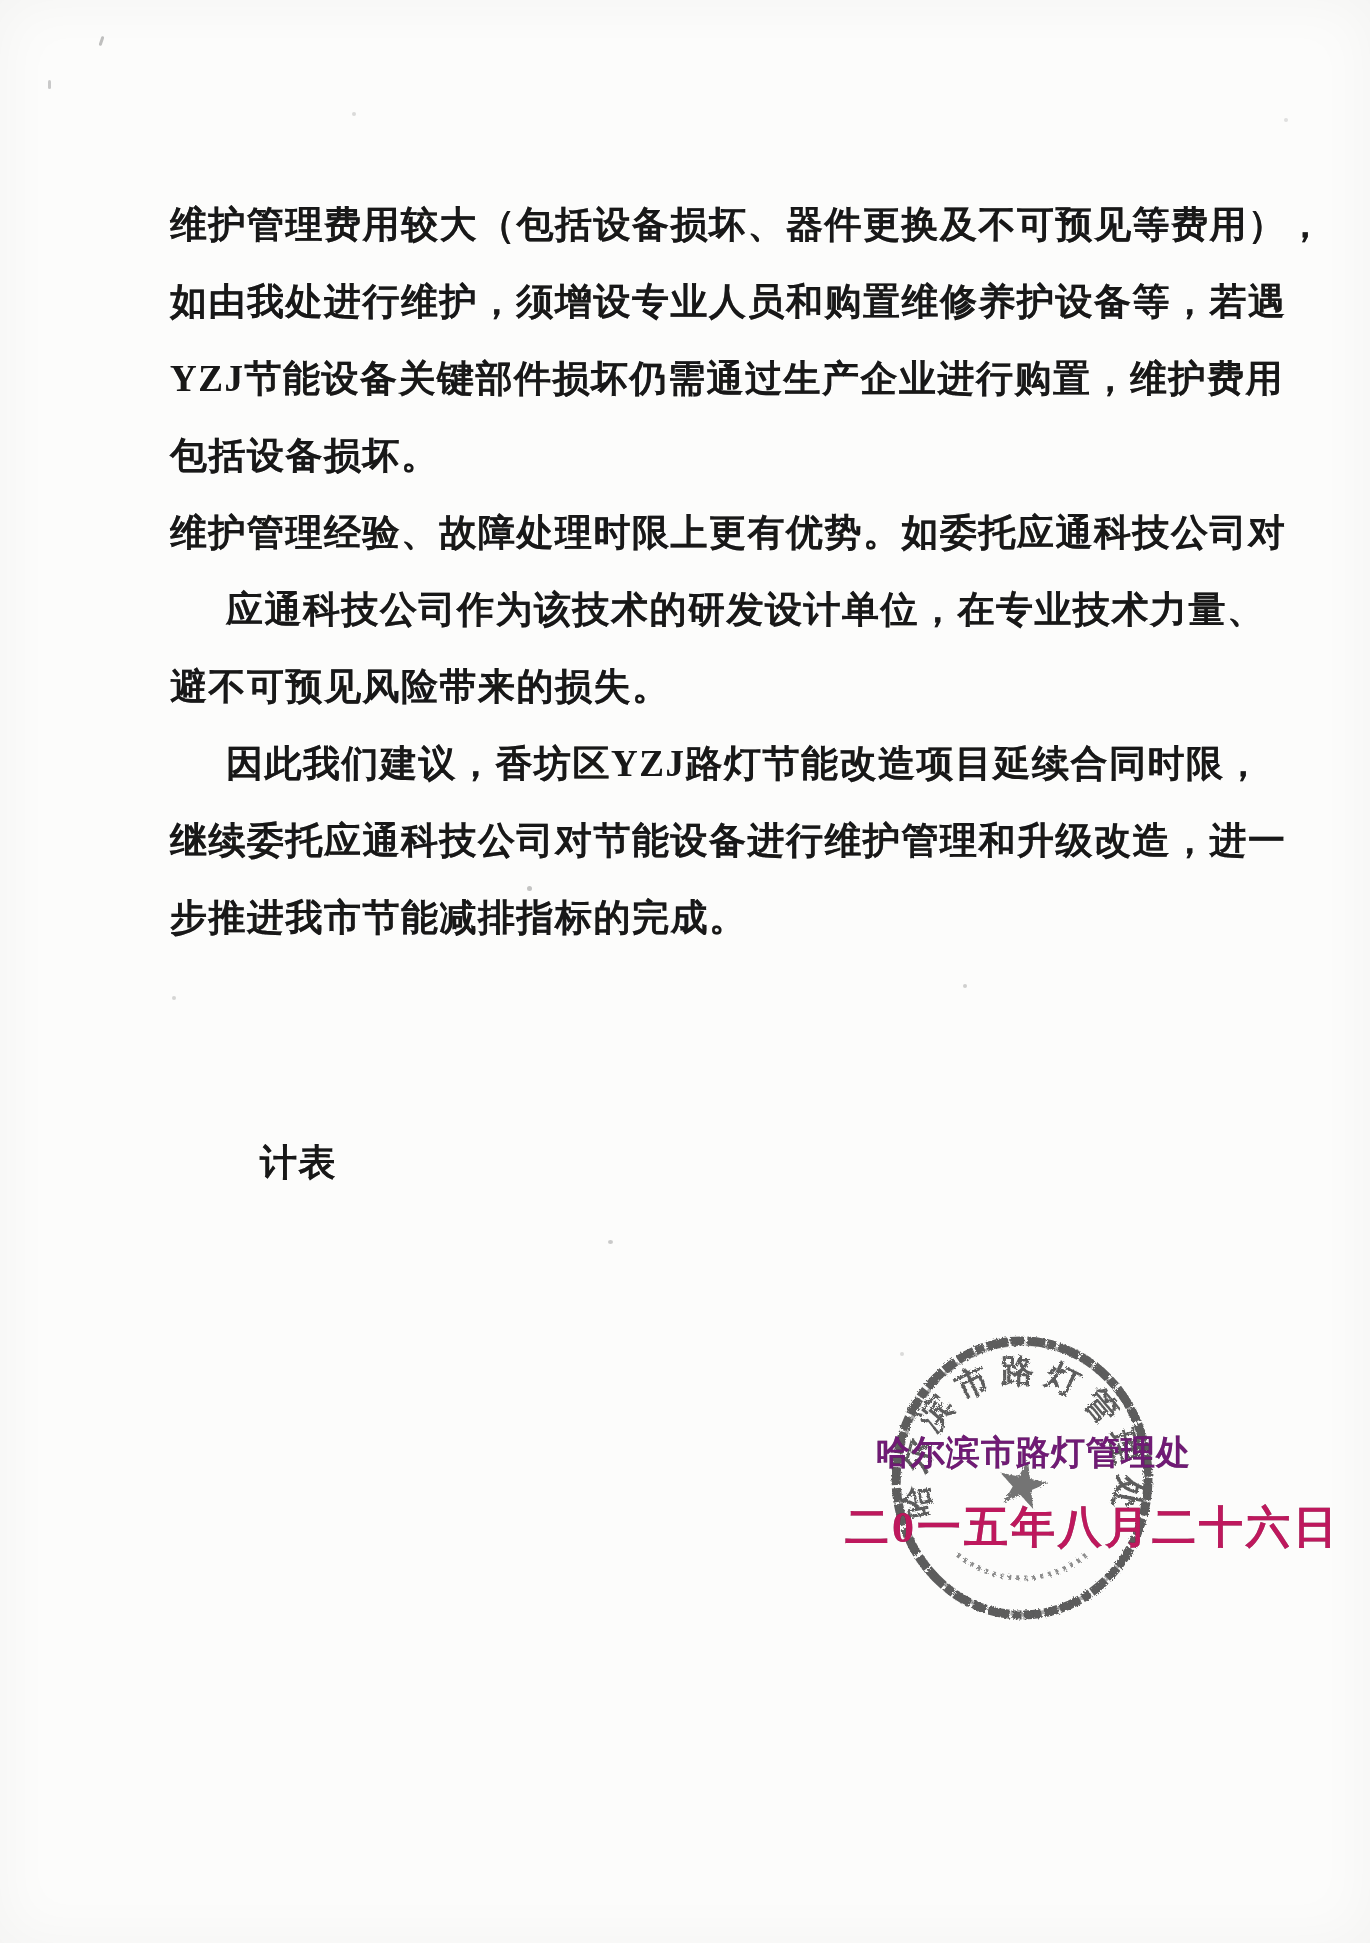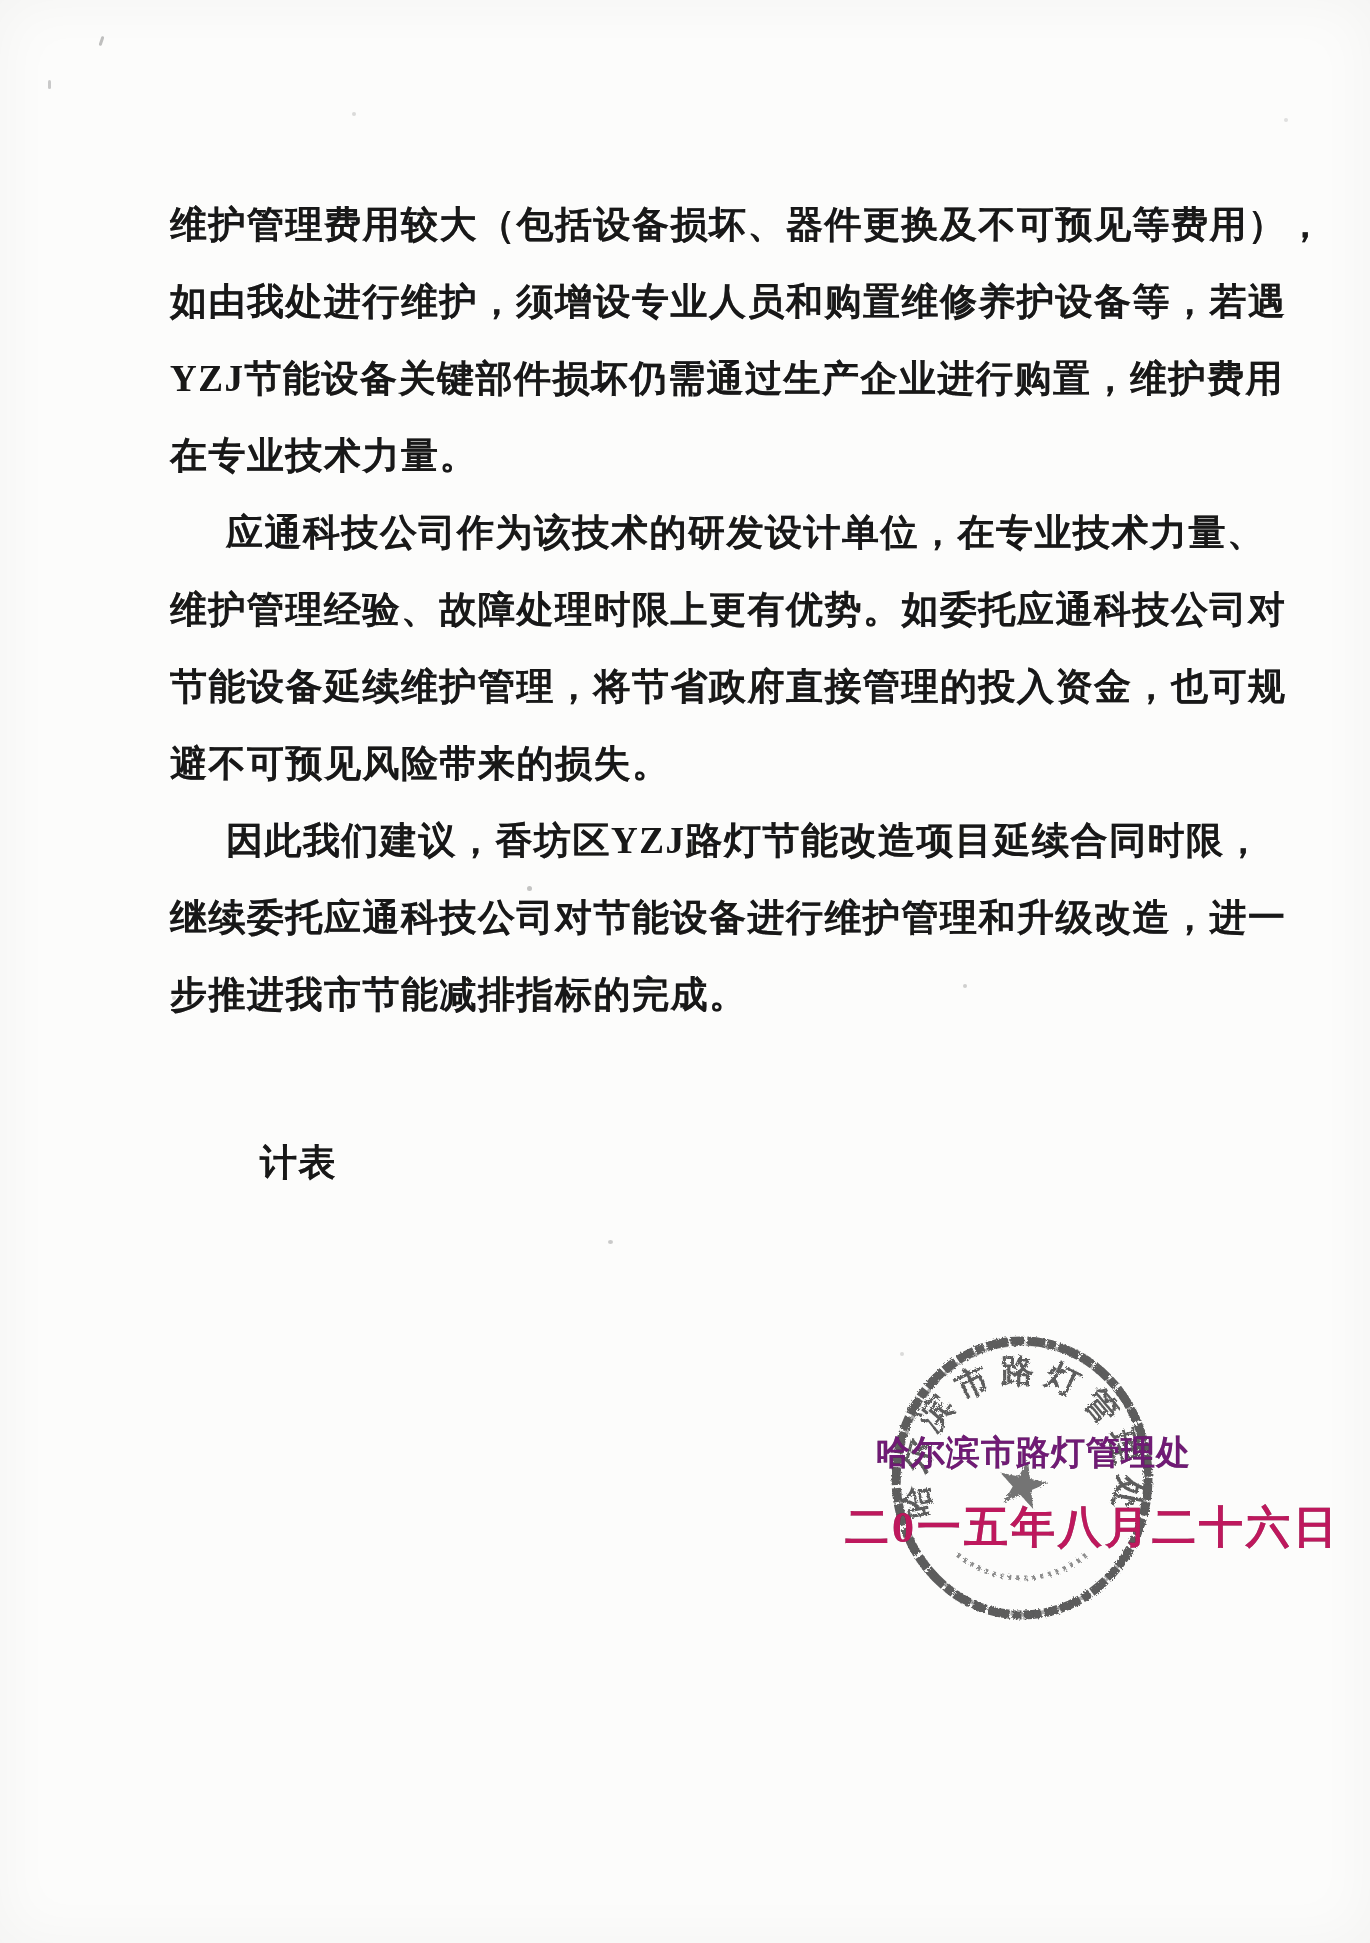--- a/index.html
+++ b/index.html
@@ -77,24 +77,23 @@
   <div class="speck s5"></div>
   <div class="speck s6"></div>
   <div class="speck s7"></div>
   <div class="speck s8"></div>
   <div class="speck s9"></div>
 
   <div class="textblock">
     <p class="line">维护管理费用较大（包括设备损坏、器件更换及不可预见等费用），</p>
     <p class="line">如由我处进行维护，须增设专业人员和购置维修养护设备等，若遇</p>
     <p class="line">YZJ节能设备关键部件损坏仍需通过生产企业进行购置，维护费用</p>
-    <p class="line">在专业技术力量。</p>
+    <p class="line">包括设备损坏。</p>
+    <p class="line">维护管理经验、故障处理时限上更有优势。如委托应通科技公司对</p>
     <p class="line indent">应通科技公司作为该技术的研发设计单位，在专业技术力量、</p>
-    <p class="line">维护管理经验、故障处理时限上更有优势。如委托应通科技公司对</p>
-    <p class="line">节能设备延续维护管理，将节省政府直接管理的投入资金，也可规</p>
     <p class="line">避不可预见风险带来的损失。</p>
     <p class="line indent">因此我们建议，香坊区YZJ路灯节能改造项目延续合同时限，</p>
     <p class="line">继续委托应通科技公司对节能设备进行维护管理和升级改造，进一</p>
     <p class="line">步推进我市节能减排指标的完成。</p>
   </div>
 
   <div class="attachblock">
     <p class="line attach-cont">计表</p>
   </div>
 

